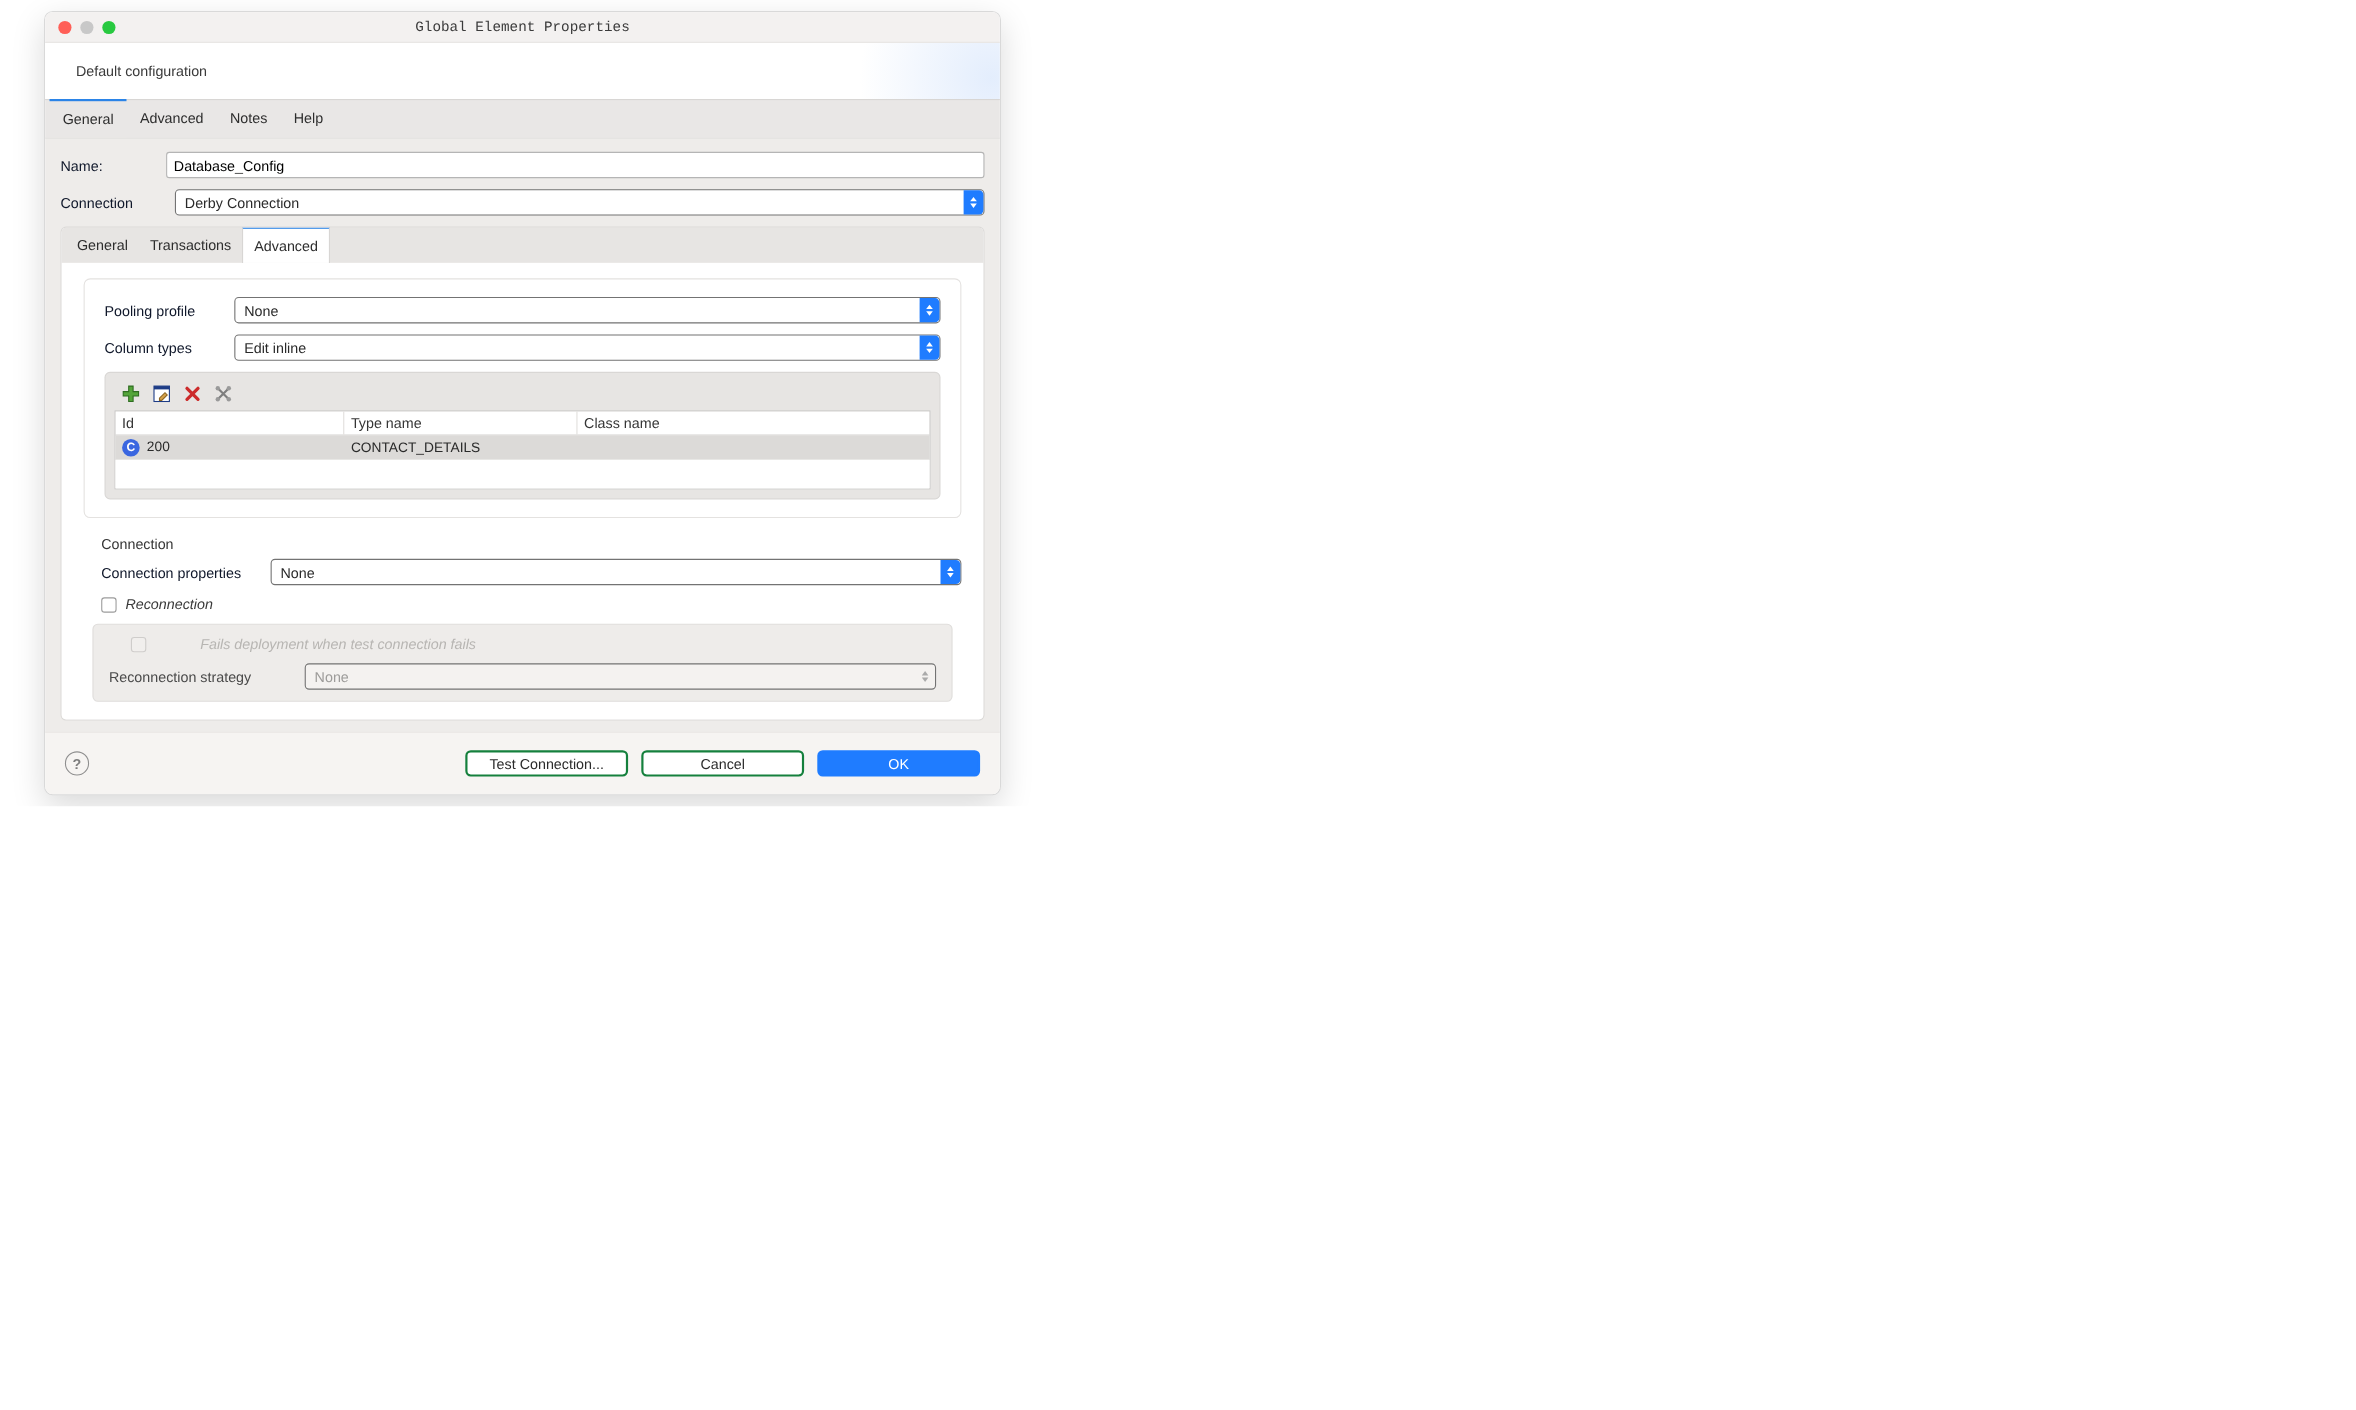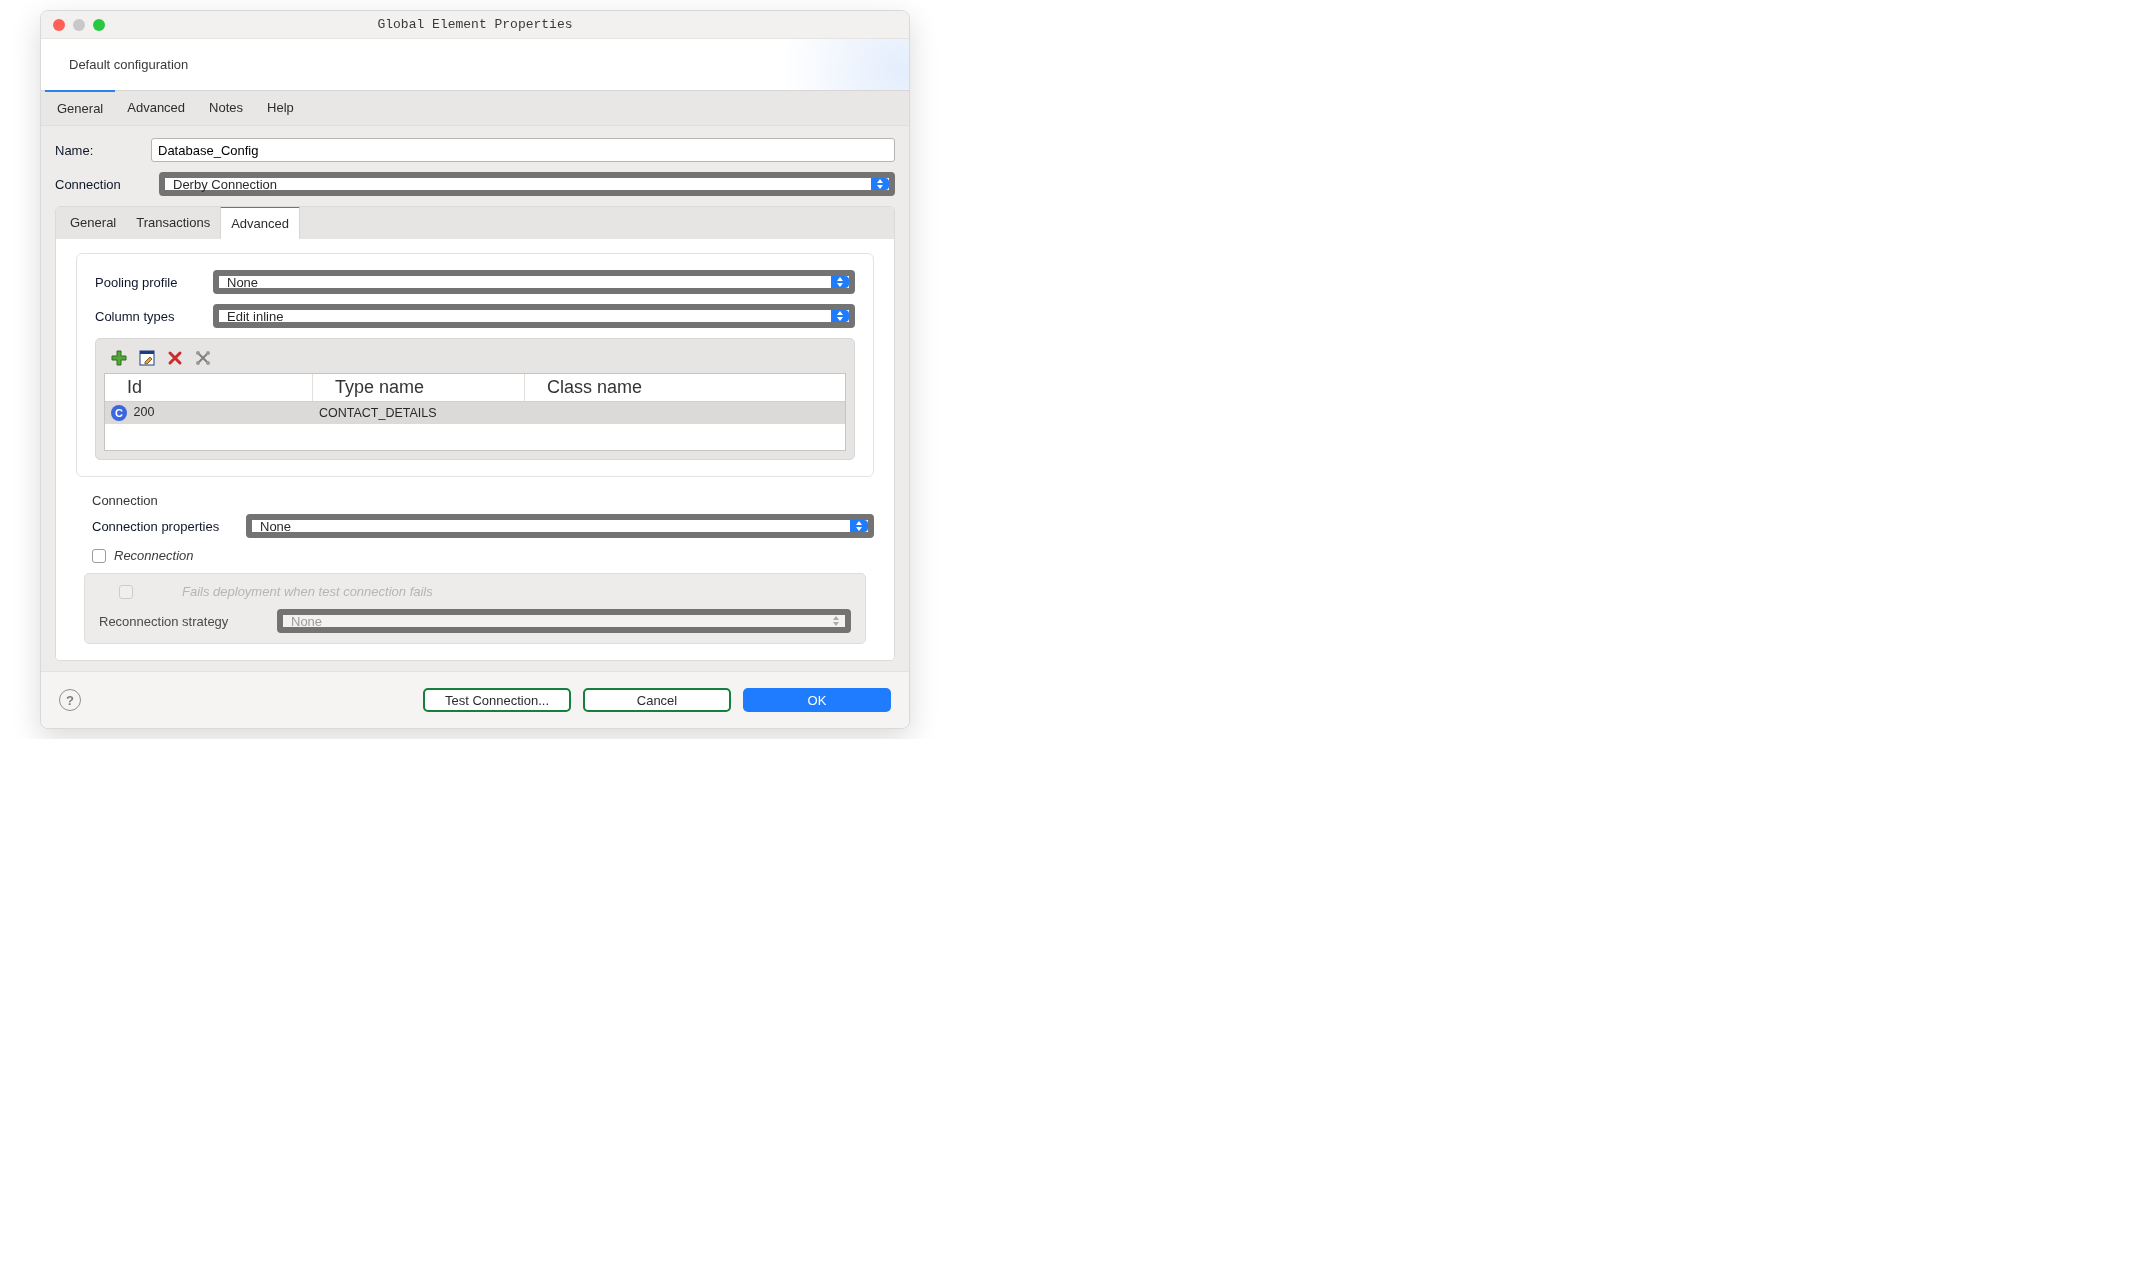--- a/index.html
+++ b/index.html
@@ -70,21 +70,21 @@
     padding: 0 6px;
     background:#fff;
     font-size:13px;
   }
   .select {
     flex:1;
     height:24px;
     display:flex;
     align-items:center;
     background:#fff;
-    border:6px solid #737373;
+    border:1px solid #737373;
     border-radius:4px;
     position:relative;
     padding-left:8px;
     font-size:13px;
   }
   .select .cap {
     position:absolute; right:0; top:0; bottom:0; width:18px;
     background:#1f7cff;
     border-radius:0 4px 4px 0;
     display:flex; flex-direction:column; align-items:center; justify-content:center;
@@ -114,21 +114,21 @@
   .inner-tabbar .tab.active { background:#fff; border-top:2px solid #2b84e7; border-left:1px solid #d8d6d4; border-right:1px solid #d8d6d4; }
   .inner-body { padding: 14px 20px 16px 20px; background:#fff; }
   .inner-body .row .label { width: 118px; }
 
   .prof-panel { background:#e7e5e3; border:1px solid #d9d7d5; border-radius:5px; margin-top:6px; padding: 10px 8px 8px 8px; }
   .toolbar { display:flex; gap:10px; padding:0 0 6px 6px; }
   .ticon { width:18px; height:18px; display:inline-flex; align-items:center; justify-content:center; cursor:pointer; }
 
   .table { background:#fff; border:1px solid #c7c5c3; }
   .thead { display:flex; border-bottom:1px solid #d3d1cf; }
-  .th { padding:3px 22px; font-size:18px; color:#353535; border-right:1px solid #e1dfdd; }
+  .th { padding:3px 6px; font-size:13px; color:#353535; border-right:1px solid #e1dfdd; }
   .th:last-child { border-right:none; }
   .trow { display:flex; align-items:center; background:#dcdad8; height:22px; }
   .td { padding:0 6px; font-size:12.5px; }
   .c1 { width: 208px; } .c2 { width: 212px; } .c3 { flex:1; }
   .blankrow { height:26px; background:#fff; }
   .rowicon { width:16px; height:16px; border-radius:50%; background:#3a66e0; color:#fff; font-weight:bold; font-size:11px; display:inline-flex; align-items:center; justify-content:center; margin-right:3px; vertical-align:middle; }
 
   .section-label { font-size:13px; color:#363636; margin: 16px 0 6px 16px; }
   .conn-section .row .label { width: 170px; padding-left:16px; }
   .check { width:14px; height:14px; border:1px solid #9c9c9c; border-radius:3px; background:#fff; display:inline-block; margin-right:8px; vertical-align:middle; }

